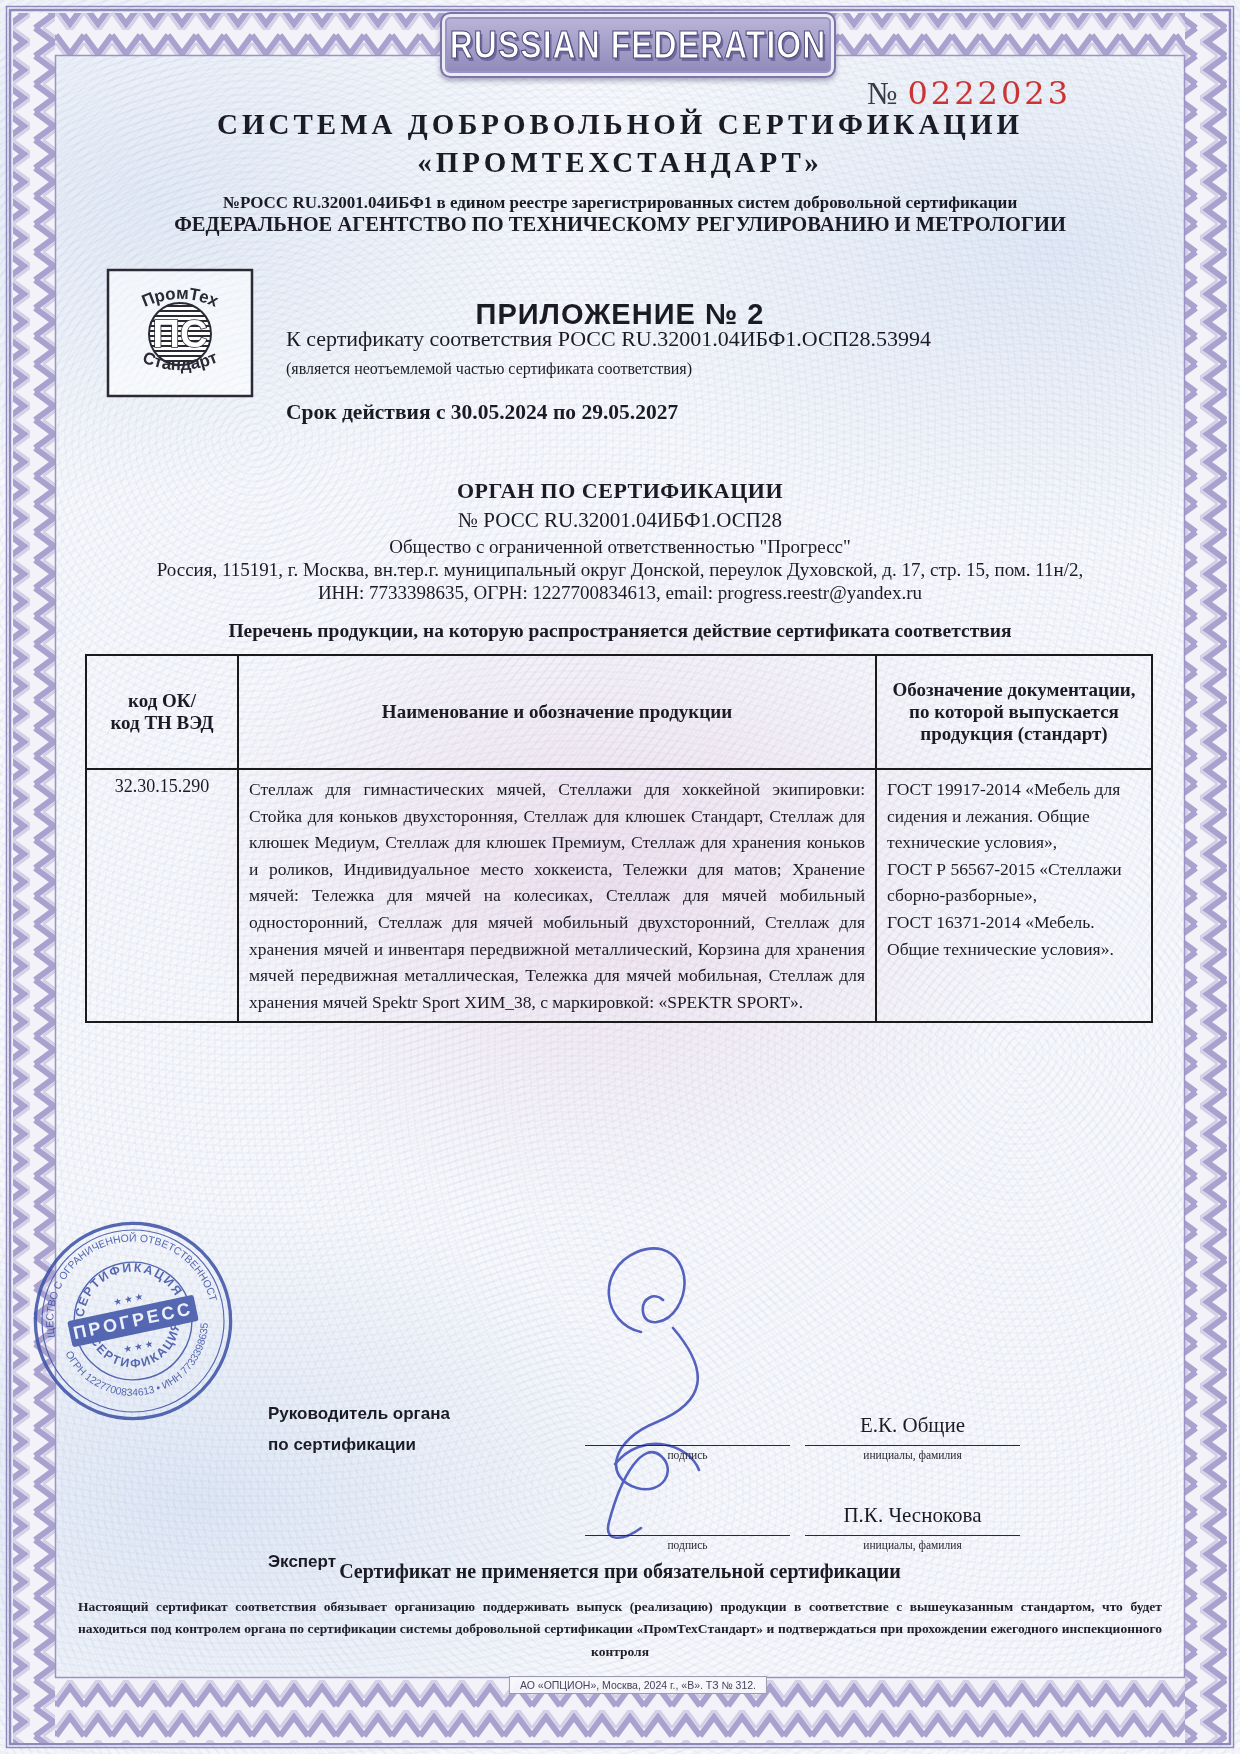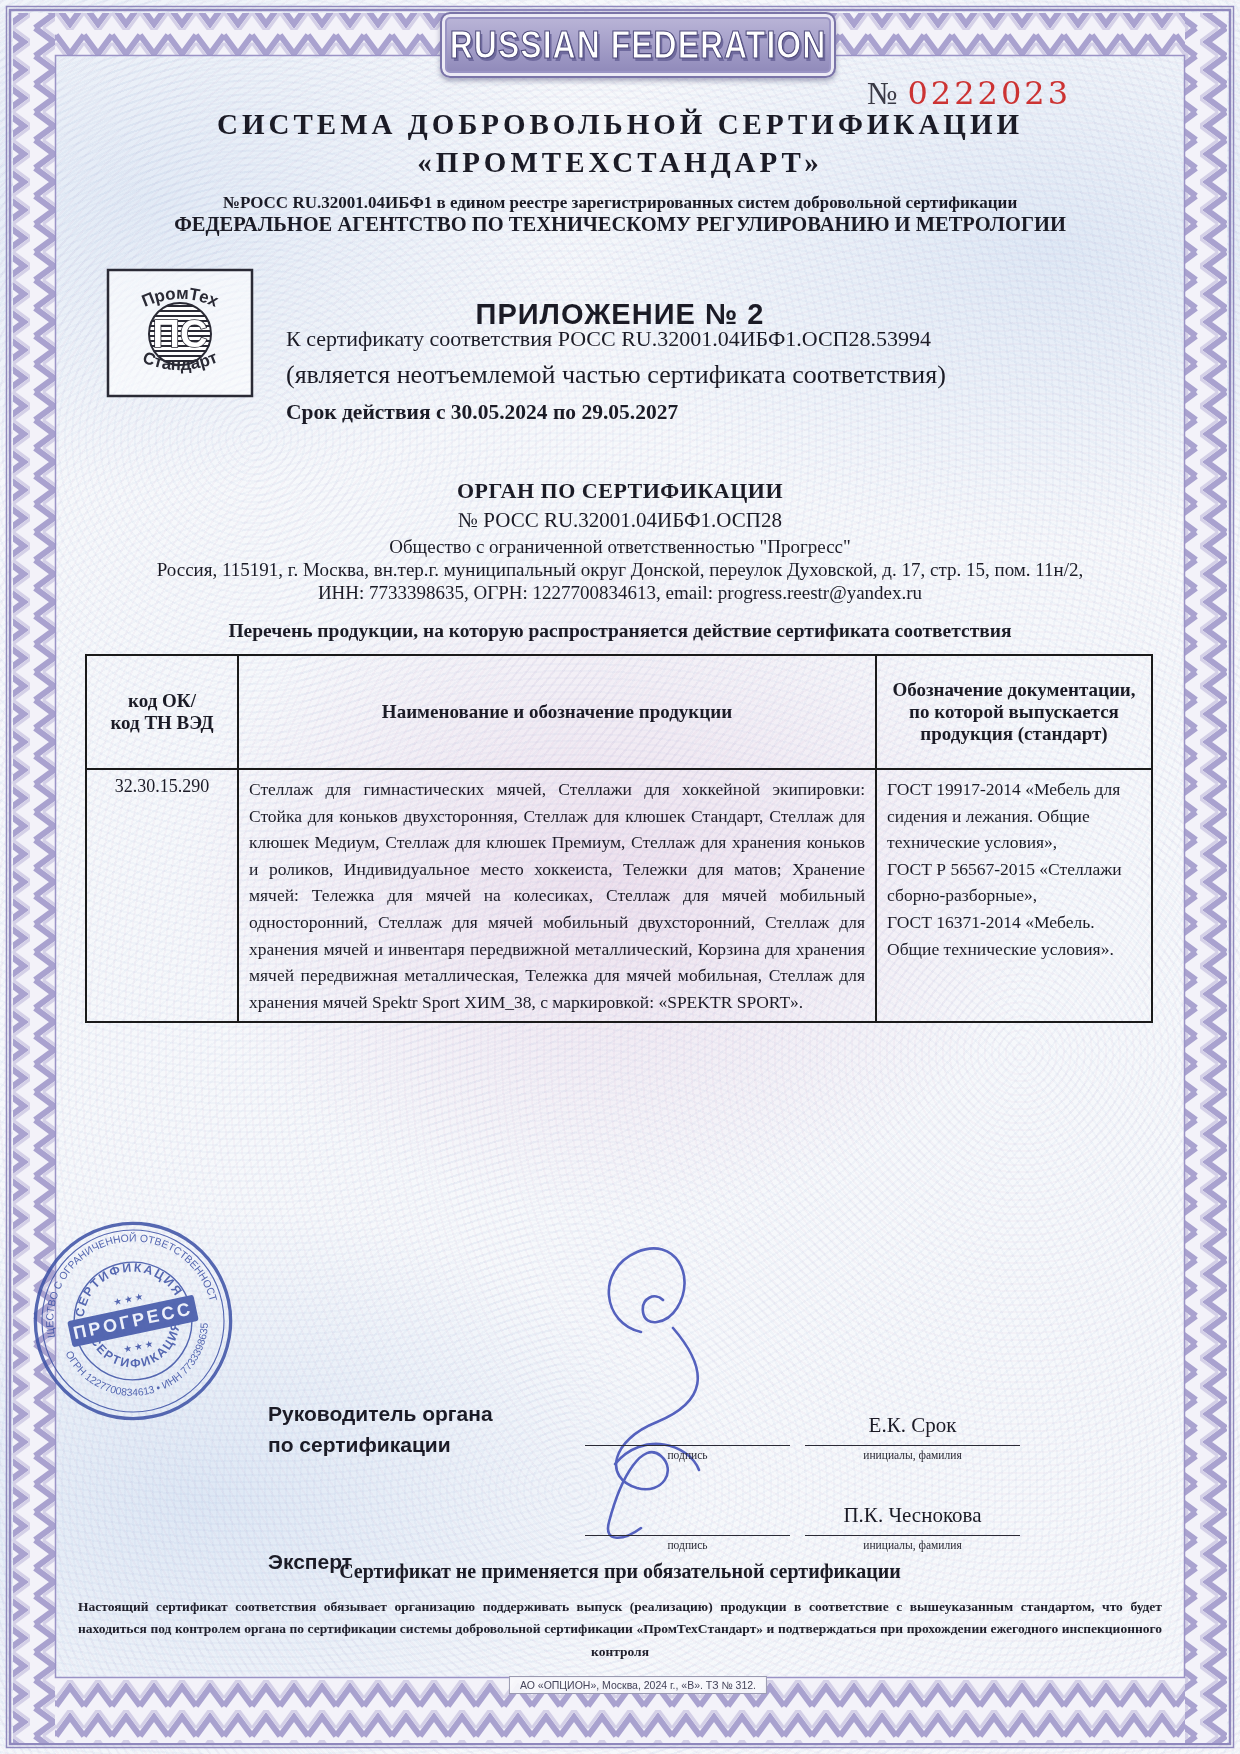--- a/index.html
+++ b/index.html
@@ -33,21 +33,21 @@
   .t-center{position:absolute;left:60px;width:1120px;text-align:center;}
   .title1{top:108px;font-size:29px;font-weight:bold;letter-spacing:4px;}
   .title2{top:146px;font-size:29px;font-weight:bold;letter-spacing:4px;}
   .registry{top:193px;font-size:17px;font-weight:bold;}
   .agency{top:213px;font-size:20.5px;font-weight:bold;}
   .appendix{top:250px;font-size:29px;font-weight:bold;font-family:"Liberation Sans",sans-serif;letter-spacing:1px;margin-top:48px;}
 
   .logo{position:absolute;left:106px;top:268px;width:148px;height:130px;}
 
   .cert-line1{position:absolute;left:286px;top:326px;font-size:22px;}
-  .cert-line2{position:absolute;left:286px;top:360px;font-size:26px;}
+  .cert-line2{position:absolute;left:286px;top:360px;font-size:16px;}
   .validity{position:absolute;left:286px;top:400px;font-size:21.5px;font-weight:bold;}
 
   .organ-title{top:478px;font-size:22px;font-weight:bold;font-family:Liberation Serif, serif;letter-spacing:.5px;text-align:center;}
   .organ-num{top:508px;font-size:21px;}
   .organ-co{top:536px;font-size:19px;}
   .organ-addr{top:559px;font-size:19px;}
   .organ-contacts{top:582px;font-size:19px;}
   .products-heading{top:620px;font-size:19.5px;font-weight:bold;}
 
   table.prod{position:absolute;left:85px;top:654px;width:1066px;border-collapse:collapse;table-layout:fixed;}
@@ -55,21 +55,21 @@
   table.prod th{font-size:19px;font-weight:bold;text-align:center;vertical-align:middle;height:100px;}
   table.prod th.c1{white-space:pre-line;}
   col.c1{width:152px;}col.c2{width:638px;}col.c3{width:276px;}
   td.code{font-size:18px;text-align:center;vertical-align:top;padding-top:10px;}
   td.name{font-size:17.5px;line-height:1.52;text-align:justify;vertical-align:top;}
   td.docs{font-size:17.5px;line-height:1.52;vertical-align:top;white-space:pre-line;}
 
   .stamp{position:absolute;left:24px;top:1212px;width:218px;height:218px;transform:rotate(-12deg);opacity:.85;}
   .squiggle{position:absolute;left:545px;top:1232px;width:220px;height:320px;}
 
-  .role{position:absolute;left:268px;font-family:"Liberation Sans",sans-serif;font-weight:bold;font-size:21px;line-height:31px;}
+  .role{position:absolute;left:268px;font-family:"Liberation Sans",sans-serif;font-weight:bold;font-size:17px;line-height:31px;}
   .role-head{top:1398px;}
   .role-expert{top:1546px;}
   .sig-line{position:absolute;border-bottom:1.6px solid #2a2a35;height:0;}
   .sig-line1{left:585px;top:1445px;width:205px;}
   .sig-line2{left:585px;top:1535px;width:205px;}
   .fio-line1{left:805px;top:1445px;width:215px;}
   .fio-line2{left:805px;top:1535px;width:215px;}
   .under-label{position:absolute;font-size:11.5px;color:#2a2a35;text-align:center;}
   .lab-sign1{left:585px;top:1449px;width:205px;}
   .lab-sign2{left:585px;top:1539px;width:205px;}
@@ -232,21 +232,21 @@
     <div class="sig-line sig-line1"></div>
     <div class="sig-line sig-line2"></div>
     <div class="sig-line fio-line1"></div>
     <div class="sig-line fio-line2"></div>
 
     <div class="under-label lab-sign1">подпись</div>
     <div class="under-label lab-sign2">подпись</div>
     <div class="under-label lab-fio1">инициалы, фамилия</div>
     <div class="under-label lab-fio2">инициалы, фамилия</div>
 
-    <div class="fio-name name1">Е.К. Срок</div>
+    <div class="fio-name name1">Е.К. Общие</div>
     <div class="fio-name name2">П.К. Чеснокова</div>
 
     <div class="t-center not-mandatory">Сертификат не применяется при обязательной сертификации</div>
     <div class="note">Настоящий сертификат соответствия обязывает организацию поддерживать выпуск (реализацию) продукции в соответствие с вышеуказанным стандартом, что будет находиться под контролем органа по сертификации системы добровольной сертификации «ПромТехСтандарт» и подтверждаться при прохождении ежегодного инспекционного контроля</div>
     <div class="print-chip">АО «ОПЦИОН», Москва, 2024 г., «В». ТЗ № 312.</div>
 
   </div>
 </div>
 
 </body></html>

